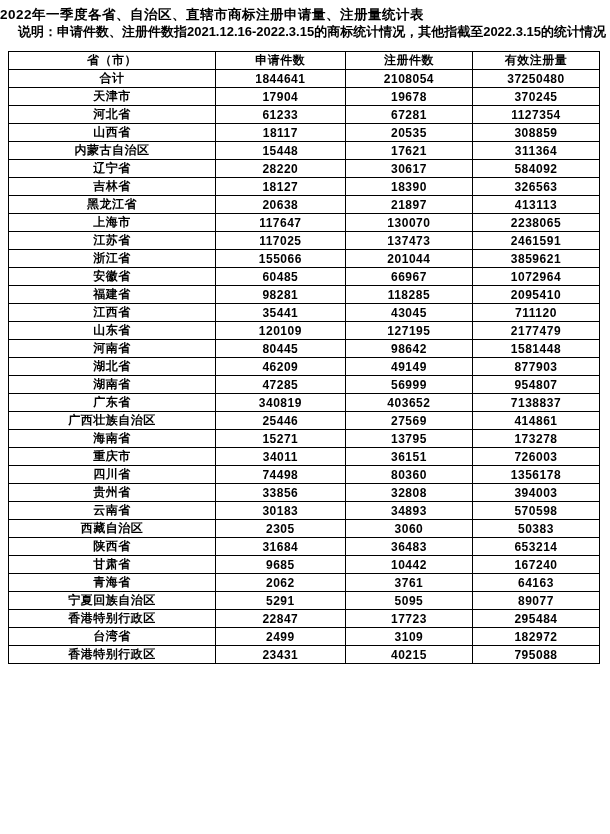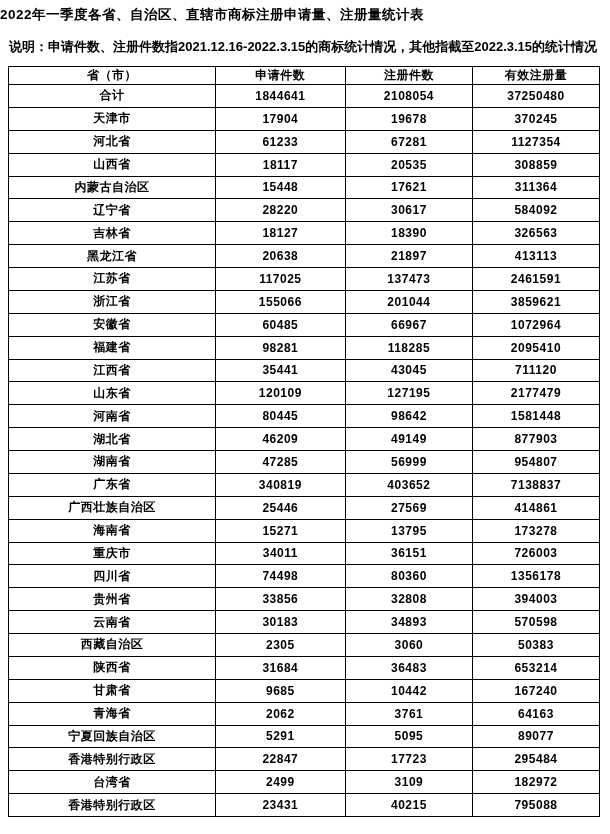--- a/index.html
+++ b/index.html
@@ -20,28 +20,29 @@
     text-align: left;
     font-size: 13.5px;
     line-height: 16px;
     padding-top: 7px;
     letter-spacing: 0.5px;
     white-space: nowrap;
   }
   .page-note {
     font-size: 13px;
     line-height: 15px;
-    margin: 16px 4px 0 9px;
+    margin: 1px 4px 0 9px;
     white-space: nowrap;
+    text-align: right;
   }
   table.stats {
     border-collapse: collapse;
     table-layout: fixed;
     width: 592px;
-    height: 751px;
+    height: 598px;
     margin: 12px 9px 0 8px;
   }
   table.stats th,
   table.stats td {
     border: 1.5px solid #000000;
     text-align: center;
     vertical-align: middle;
     font-size: 12px;
     font-weight: bold;
     padding: 0;
@@ -119,20 +120,26 @@
         <td>18390</td>
         <td>326563</td>
       </tr>
       <tr>
         <td>黑龙江省</td>
         <td>20638</td>
         <td>21897</td>
         <td>413113</td>
       </tr>
       <tr>
+        <td>上海市</td>
+        <td>117647</td>
+        <td>130070</td>
+        <td>2238065</td>
+      </tr>
+      <tr>
         <td>江苏省</td>
         <td>117025</td>
         <td>137473</td>
         <td>2461591</td>
       </tr>
       <tr>
         <td>浙江省</td>
         <td>155066</td>
         <td>201044</td>
         <td>3859621</td>

